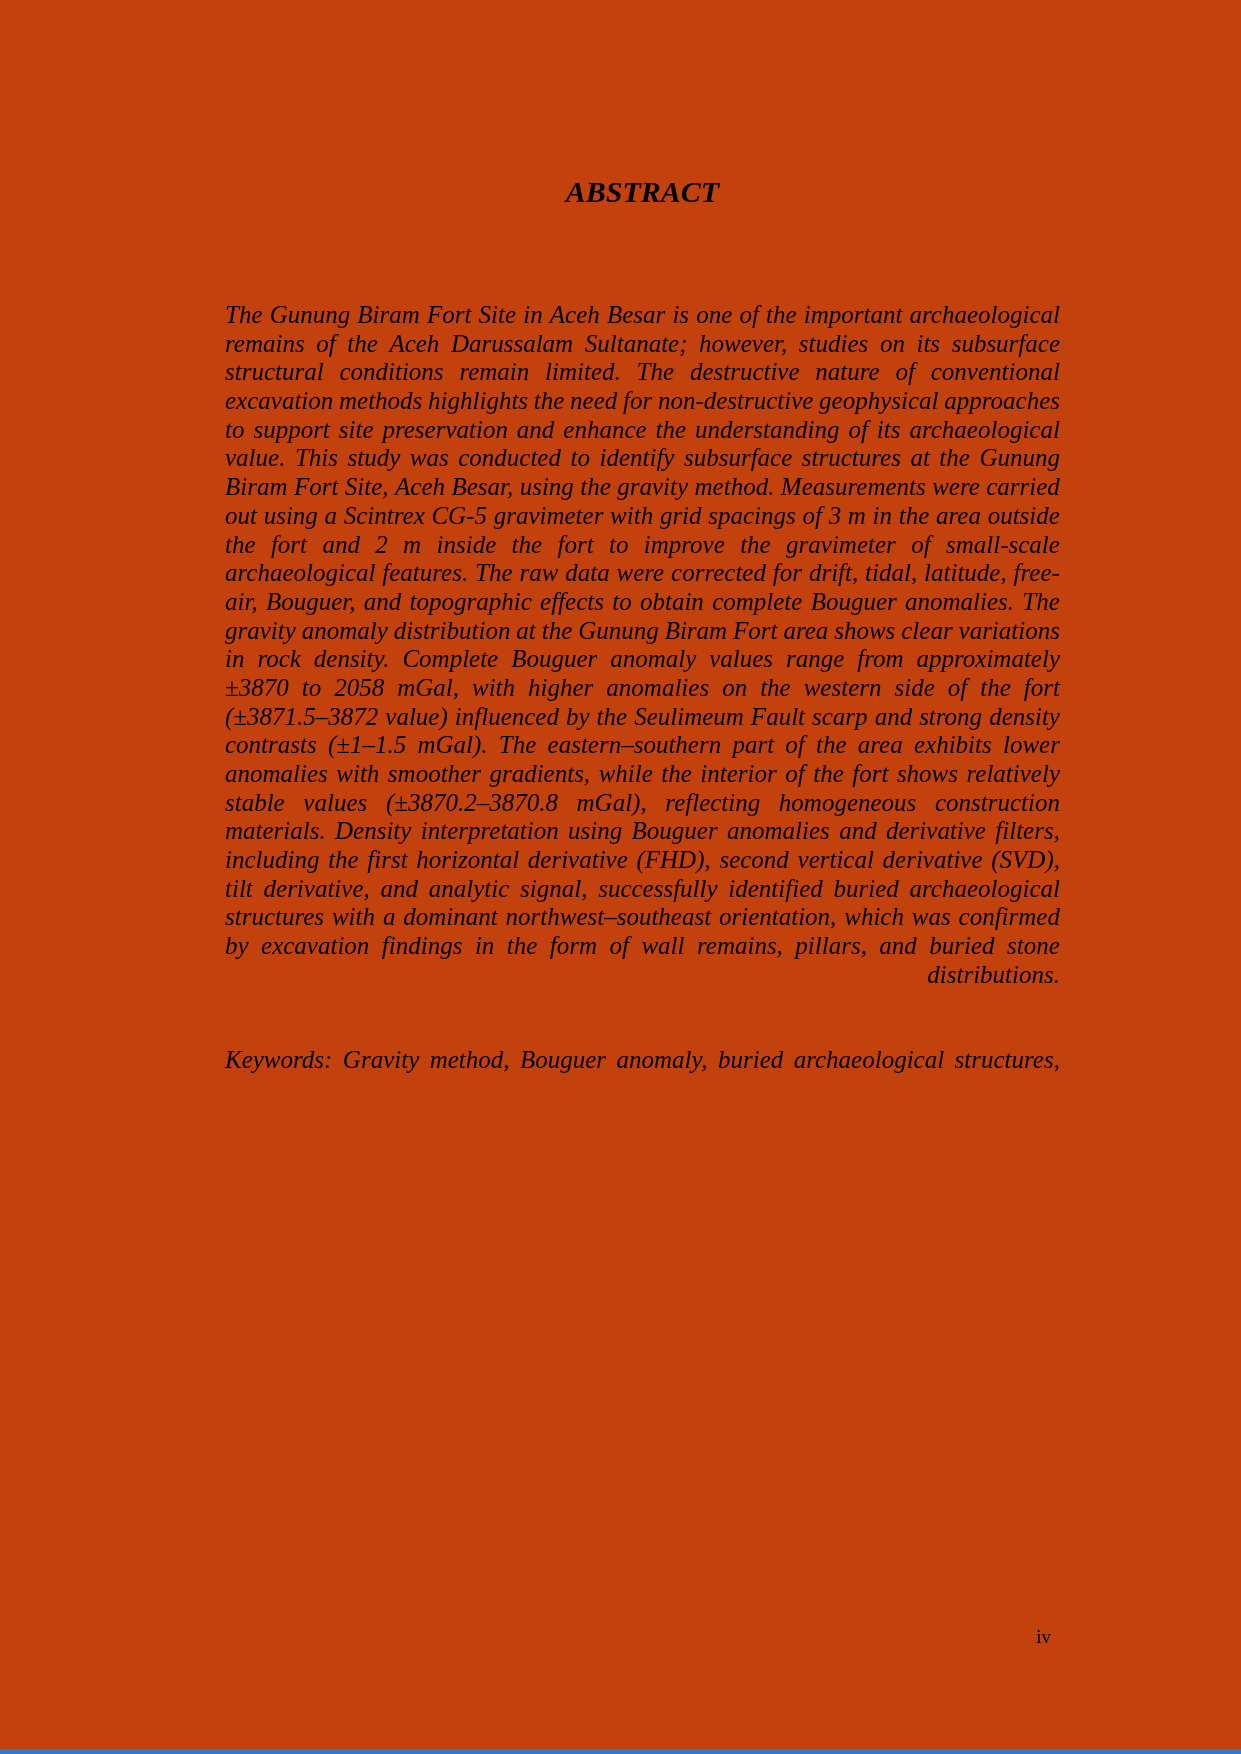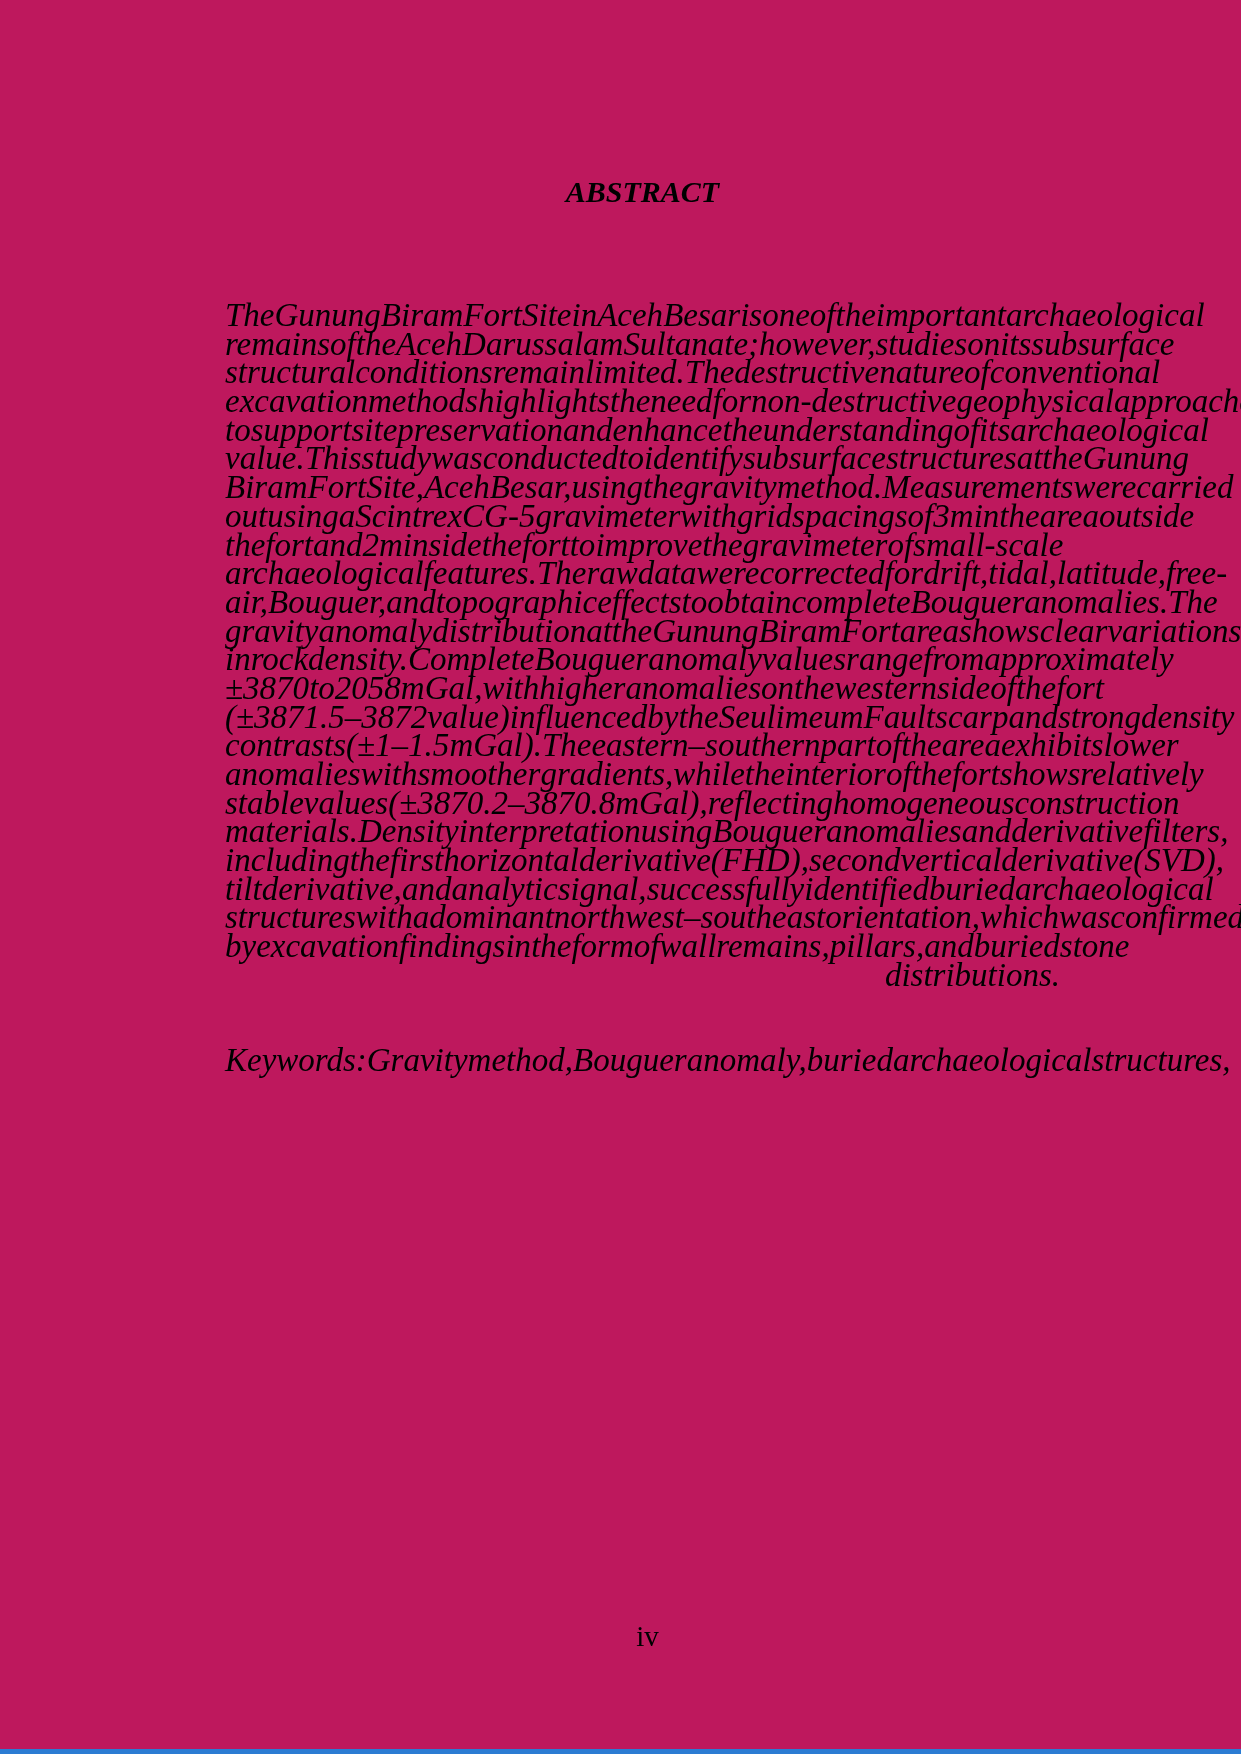--- a/index.html
+++ b/index.html
@@ -9,62 +9,62 @@
     background: #ffffff;
     font-family: "Liberation Serif", "DejaVu Serif", serif;
     color: #000000;
     position: relative;
     overflow: hidden;
   }
   .sheet {
     position: absolute;
     left: 0; top: 0;
     width: 1241px; height: 1754px;
-    background: #be185d;
+    background: #c2410c;
   }
   .doc-title {
     position: absolute;
     left: 225px;
     width: 835px;
     top: 174px;
     text-align: center;
     font-size: 30px;
     line-height: 36px;
     font-weight: bold;
     font-style: italic;
     margin: 0;
   }
   .textblock {
     position: absolute;
     left: 225px;
     width: 835px;
-    font-size: 33px;
+    font-size: 25px;
     font-style: italic;
   }
   #abstract  { top: 301px;  }
   #keywords  { top: 1046px; }
   .line {
     height: 28.7px;
     line-height: 28.7px;
     white-space: nowrap;
   }
   .line.just {
     display: flex;
     justify-content: space-between;
   }
   .line.last {
     text-align: right;
   }
   .page-number {
     position: absolute;
-    left: 230px;
+    left: 216px;
     width: 835px;
     top: 1622px;
-    text-align: center;
-    font-size: 29px;
+    text-align: right;
+    font-size: 19px;
     line-height: 29px;
     font-style: normal;
   }
   .bottom-bar {
     position: absolute;
     left: 0;
     top: 1749px;
     width: 1241px;
     height: 5px;
   }

